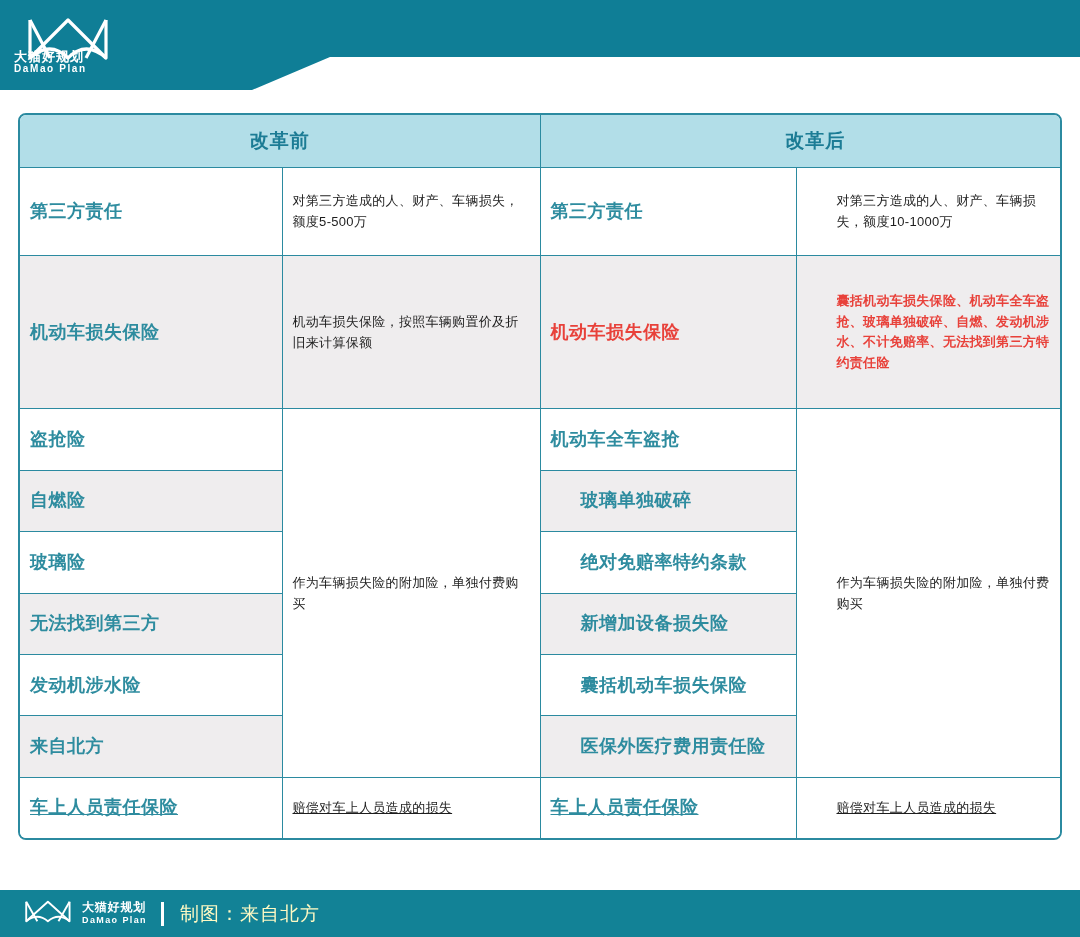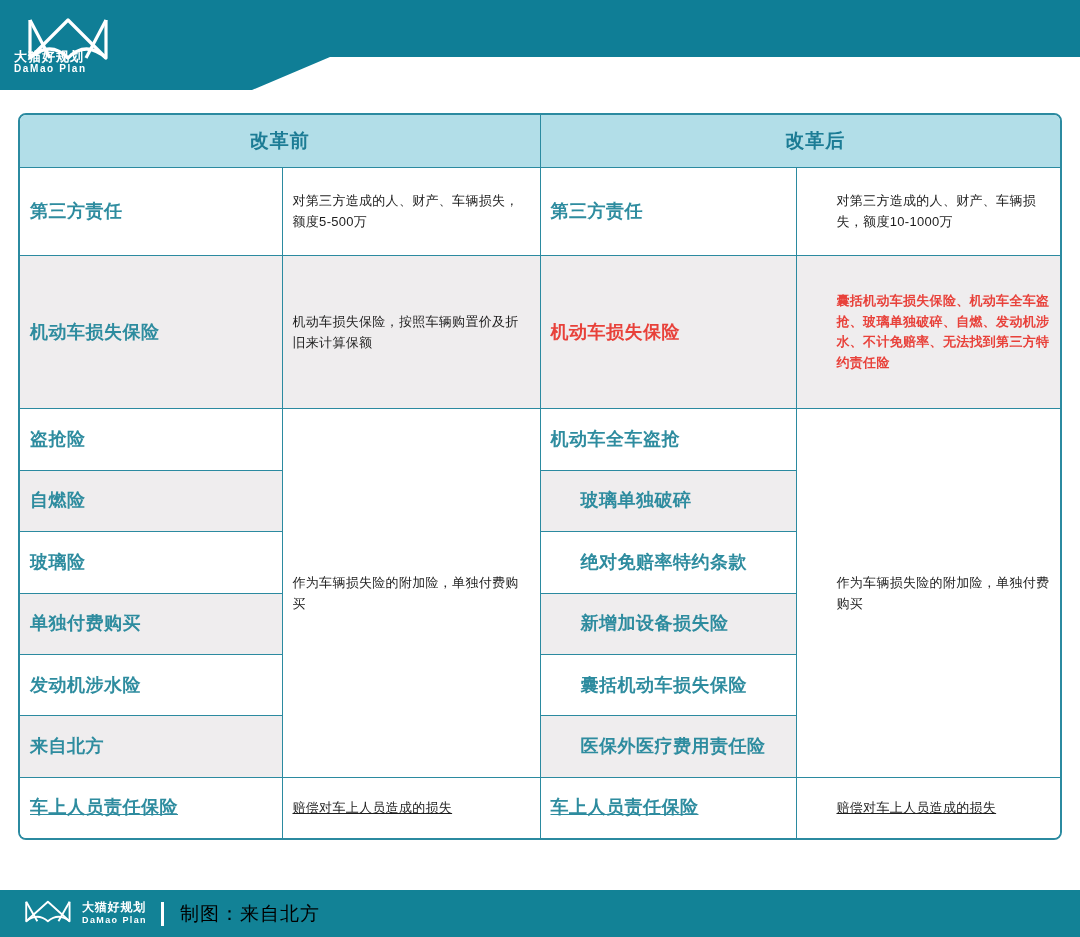--- a/index.html
+++ b/index.html
@@ -123,21 +123,21 @@
   .footer-inner{
     position:absolute;left:22px;top:0;height:47px;
     display:flex;align-items:center;
   }
   .footer-logo{width:54px;height:30px;margin-right:6px;}
   .footer-logo svg{display:block;}
   .footer-brand{display:flex;flex-direction:column;justify-content:center;margin-right:12px;}
   .footer-cn{color:#fff;font-size:12px;font-weight:700;letter-spacing:.8px;line-height:13px;white-space:nowrap;}
   .footer-en{color:#fff;font-size:9px;font-weight:700;letter-spacing:1.4px;line-height:12px;white-space:nowrap;}
   .footer-sep{width:3px;height:24px;background:#fff;margin:0 16px 0 2px;}
-  .footer-credit{color:#000000;font-size:19px;font-weight:400;letter-spacing:1px;white-space:nowrap;}
+  .footer-credit{color:#fef9c3;font-size:19px;font-weight:400;letter-spacing:1px;white-space:nowrap;}
 </style>
 </head>
 <body>
 
 <div class="header">
   <div class="header-shape"></div>
 
   <div class="logo">
     <svg width="92" height="66" viewBox="0 0 92 66">
       <path d="M6 6 L6 44 Q26 26 44 44 Q62 26 82 44 L82 6" fill="none" stroke="#ffffff" stroke-width="3.2" stroke-linejoin="round"></path>
@@ -188,21 +188,21 @@
       </tr>
       <tr>
         <td class="name-cell bg-gray">自燃险</td>
         <td class="name-cell bg-gray">玻璃单独破碎</td>
       </tr>
       <tr>
         <td class="name-cell bg-white">玻璃险</td>
         <td class="name-cell bg-white">绝对免赔率特约条款</td>
       </tr>
       <tr>
-        <td class="name-cell bg-gray">单独付费购买</td>
+        <td class="name-cell bg-gray">无法找到第三方</td>
         <td class="name-cell bg-gray">新增加设备损失险</td>
       </tr>
       <tr>
         <td class="name-cell bg-white">发动机涉水险</td>
         <td class="name-cell bg-white">囊括机动车损失保险</td>
       </tr>
       <tr>
         <td class="name-cell bg-gray">来自北方</td>
         <td class="name-cell bg-gray">医保外医疗费用责任险</td>
       </tr>

